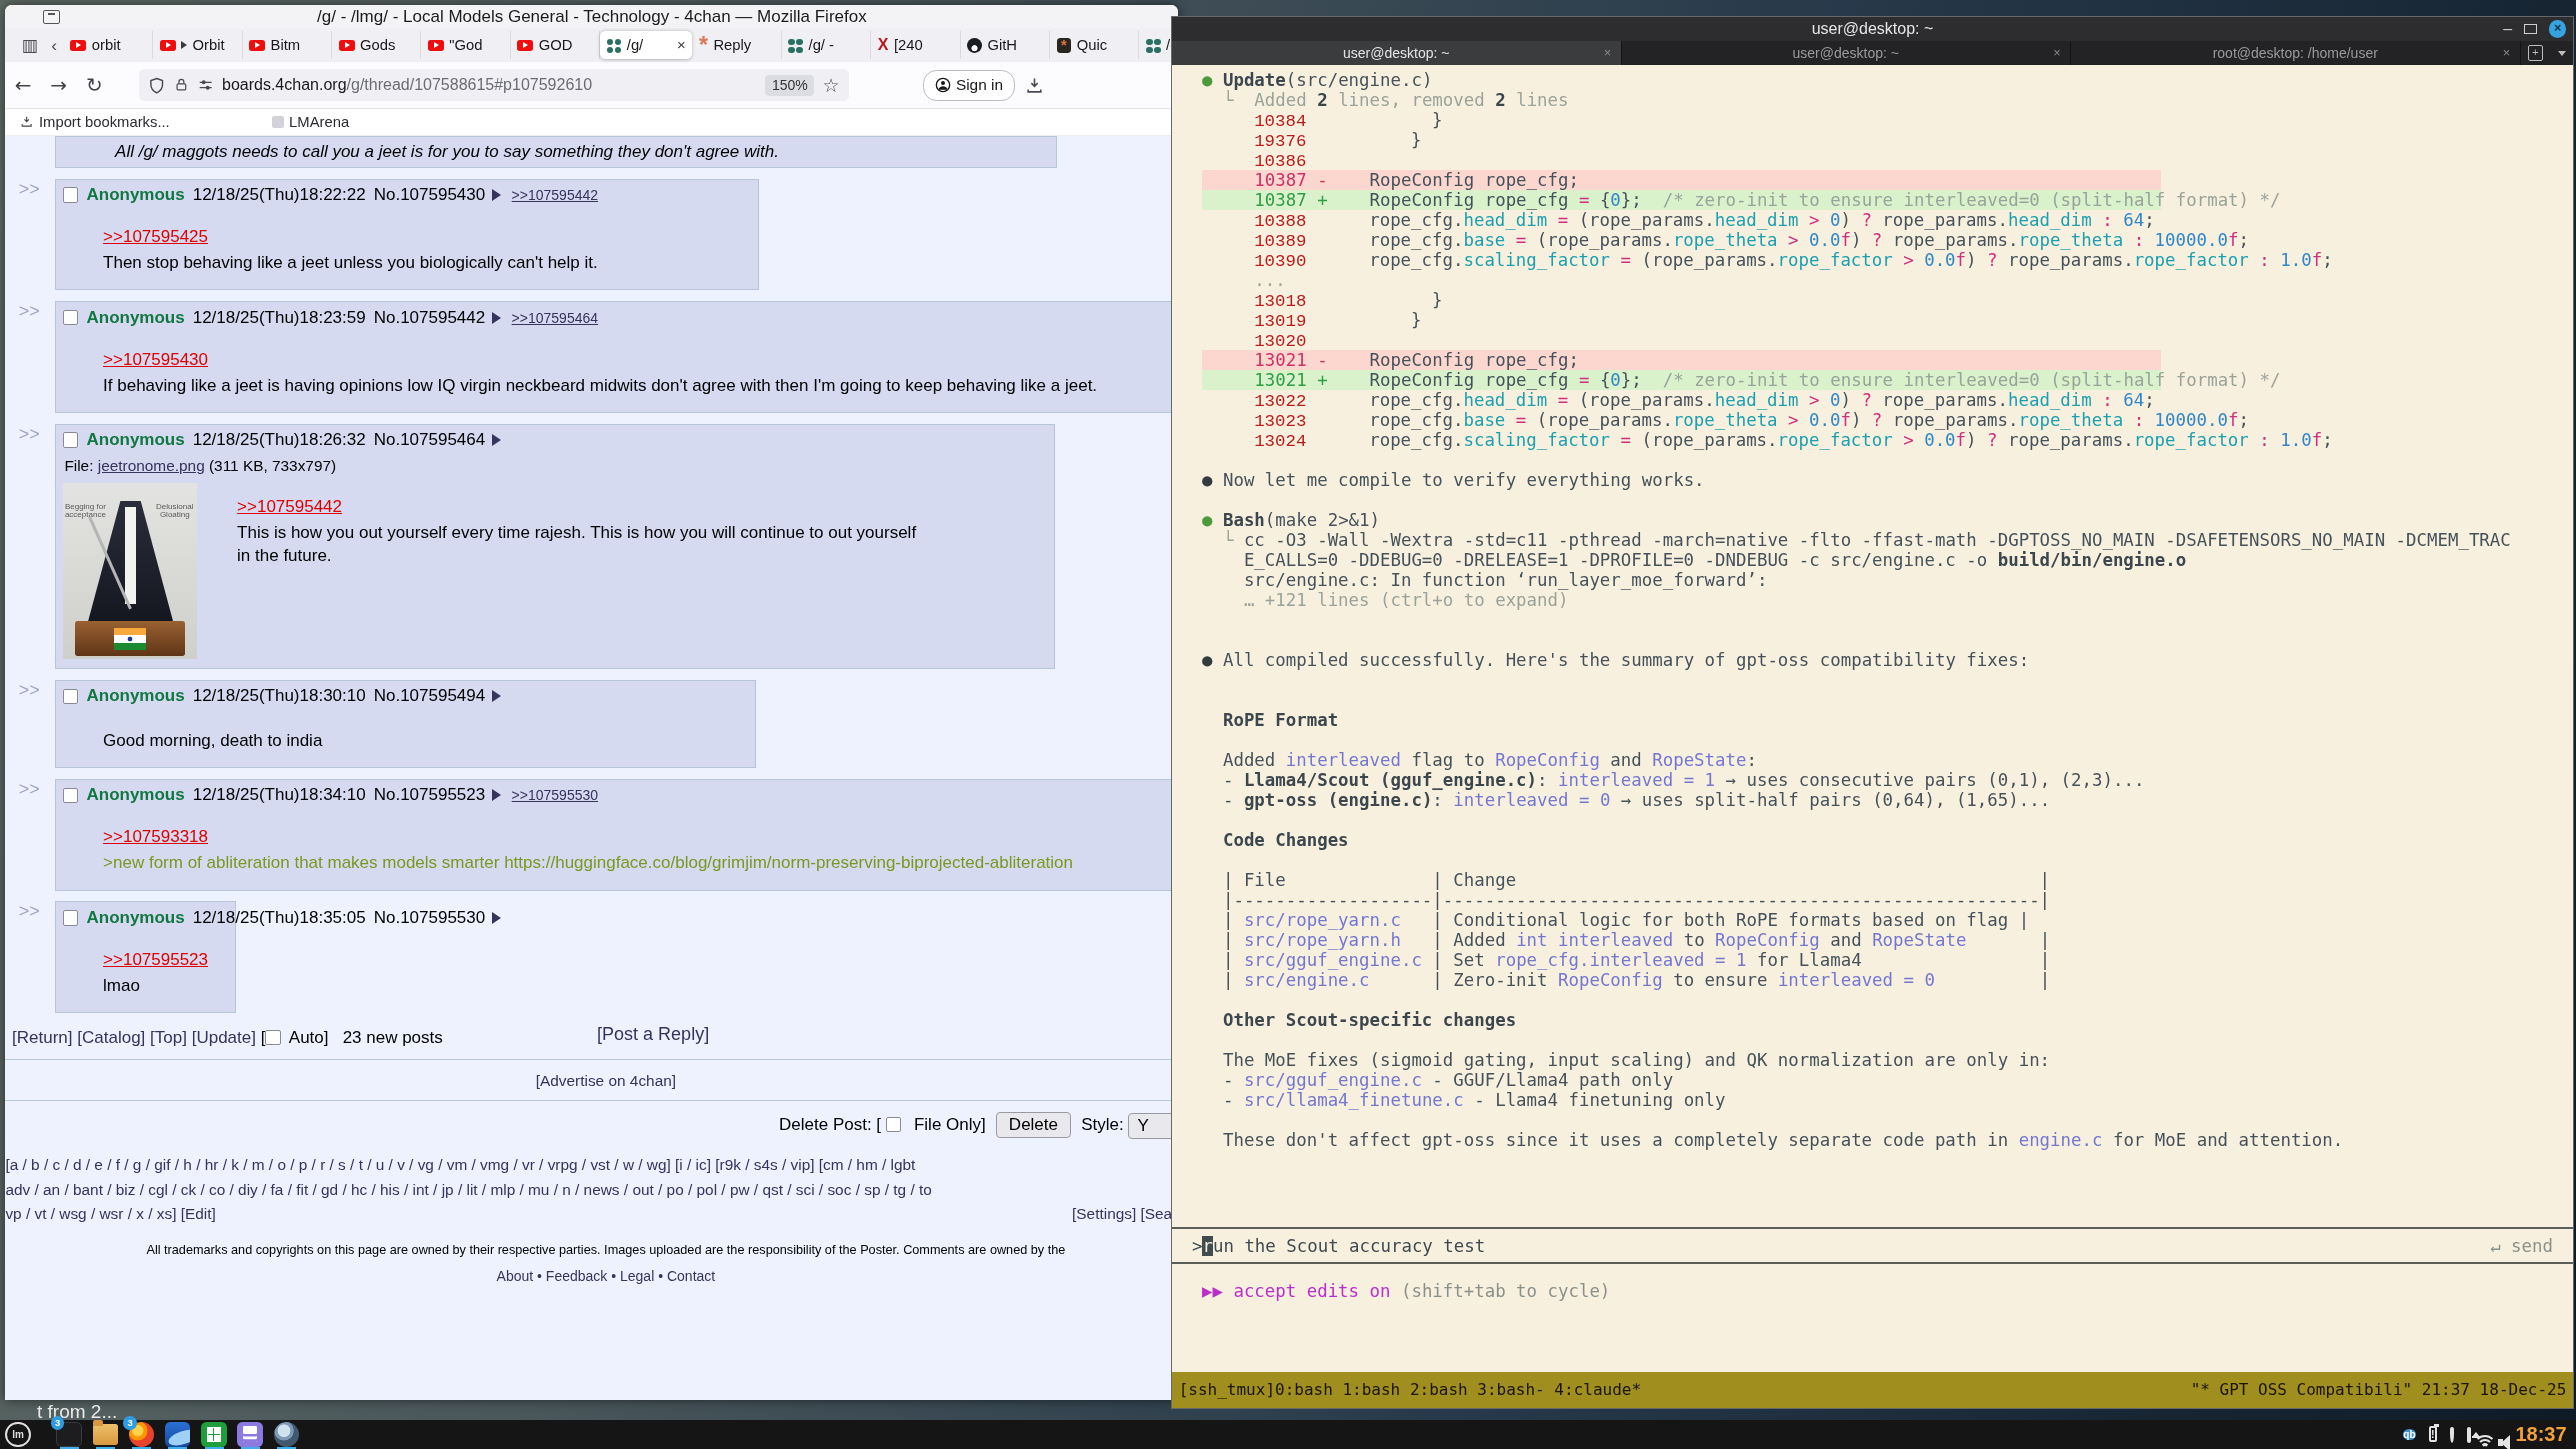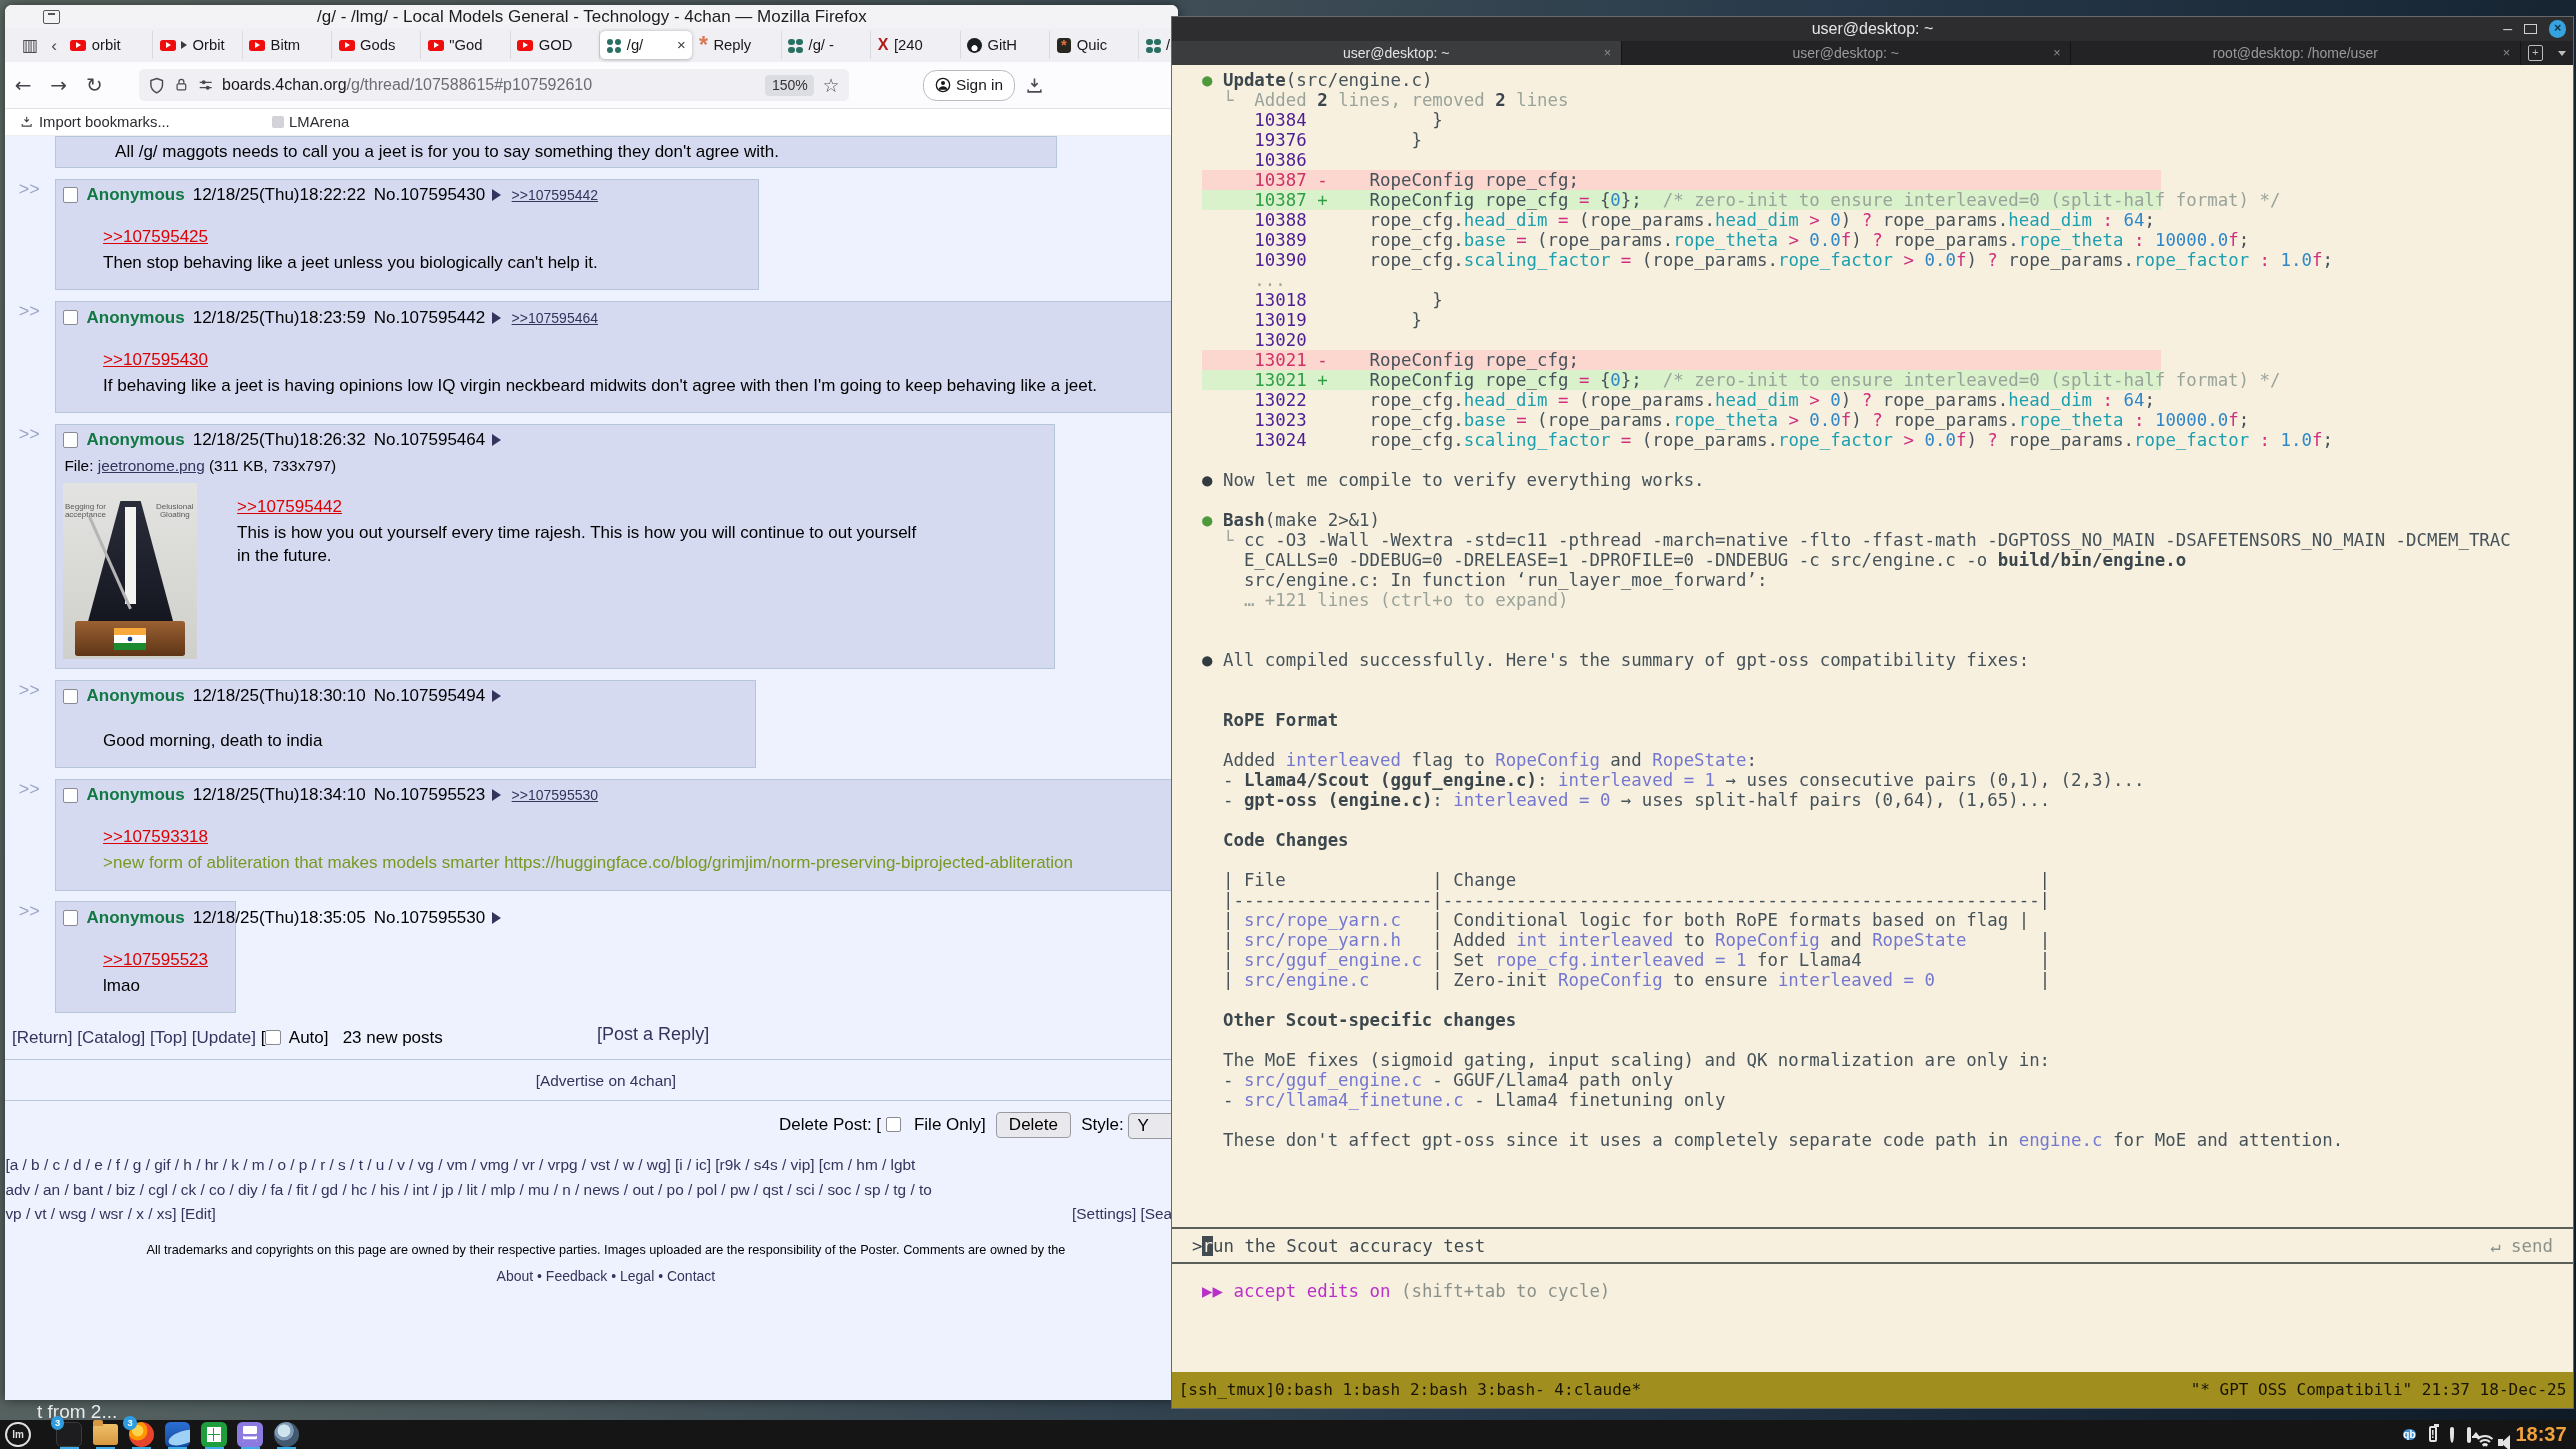--- a/index.html
+++ b/index.html
@@ -41,21 +41,21 @@
   .fx-bookmarks{height:25.5px;background:#fff;display:flex;align-items:center;gap:8px;padding-left:14.8px;border-bottom:0.7px solid #eee;}
   .bm{display:flex;align-items:center;gap:5.4px;font-size:14.8px;color:#2b2b30;}
   .bm .sq{width:12px;height:12px;background:#d2d2d8;border-radius:2px;}
   .bm+.bm{margin-left:94px;}
   
   .fx-page{height:1267px;background:#eef2ff;position:relative;overflow:hidden;}
   .page-inner{width:1201px;}
   .post-row{display:flex;margin-top:10.7px;}
   .side-arrows{width:50px;color:#9aa5c4;font-size:18px;padding-left:13.4px;box-sizing:border-box;}
   .post{background:#d6daf0;border:0.7px solid #b7c5d9;padding:5.4px 10.7px 9.4px 6.7px;box-sizing:border-box;}
-  .post.partial{margin-left:50px;height:32px;overflow:hidden;padding-top:2.7px;}
+  .post.partial{margin-left:50px;height:32px;overflow:hidden;padding-top:2.7px;font-style:italic;}
   .post.partial .msg{margin:0 0 0 52px;}
   .post-header{font-size:17px;color:#000;display:flex;align-items:center;}
   .cb{width:13.4px;height:13.4px;border:0.7px solid #8a8a94;background:#fff;border-radius:2px;display:inline-block;margin-right:8px;flex:0 0 auto;}
   .pname{color:#117743;font-weight:bold;}
   .pdate{margin-left:8px;}
   .pno{margin-left:8px;}
   .tri{width:0;height:0;border-left:9.4px solid #34345c;border-top:6px solid transparent;border-bottom:6px solid transparent;margin-left:6.7px;}
   .backlink{margin-left:10.7px;font-size:14px;color:#34345c;text-decoration:underline;}
   .file-line{font-size:15.4px;color:#000;margin:6.7px 0 0 1.3px;}
   .file-line a{color:#34345c;text-decoration:underline;}
@@ -116,21 +116,21 @@
   .tln.added{background:#d9f2cc;width:959px;}
   .tln .b{font-weight:bold;color:#3b464d;}
   .tln .dim{color:#9aa39a;}
   .tln .cd{color:#46525a;}
   .tln .t{color:#1c9fae;}
   .tln .o{color:#d02f7f;}
   .tln .n{color:#2f86c8;}
   .tln .v{color:#7477d0;}
   .tln .rn{color:#cd3166;}
   .tln .an{color:#2f9e44;}
-  .tln .lno{color:#4c1d95;}
+  .tln .lno{color:#b91c1c;font-family:Liberation Mono, monospace;}
   .tln .dotg{color:#4c9a3c;}
   .tln .dot{color:#333b3f;}
   .input-box{position:absolute;left:0;right:0;top:1162px;border-top:2px solid #5a5f58;border-bottom:2px solid #5a5f58;}
   .prompt-line{display:flex;align-items:center;padding:6.7px 20px;font-family:"DejaVu Sans Mono",monospace;font-size:17.4px;color:#3e4a50;}
   .cursor{background:#414b50;color:#f7f0df;}
   .send-hint{margin-left:auto;color:#8a918b;}
   .mode-line{position:absolute;left:30px;top:1216px;font-family:"DejaVu Sans Mono",monospace;font-size:17.4px;}
   .mode-accent{color:#bb2fc9;}
   .mode-hint{color:#8a918b;}
   .tmux-bar{position:absolute;left:0;right:0;bottom:0;height:36px;background:#a08f1f;color:#191400;

